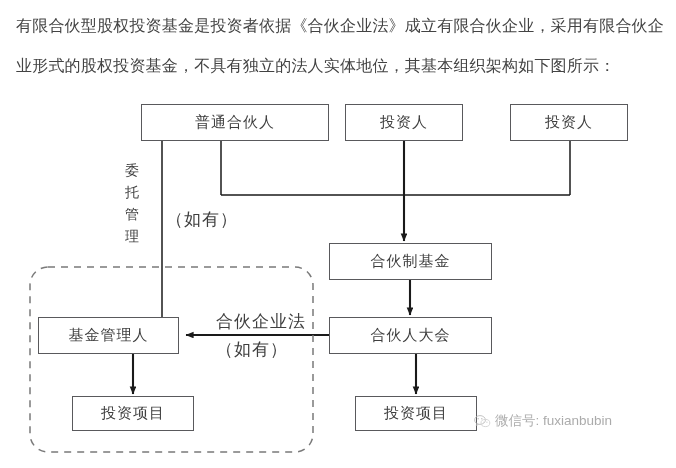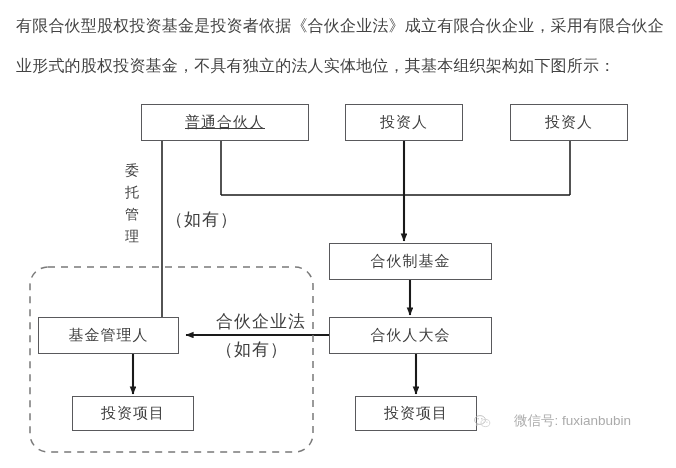--- a/index.html
+++ b/index.html
@@ -37,21 +37,21 @@
   }
   .vlabel{
     position:absolute;width:20px;font-size:14px;color:#3f3f3f;
     line-height:22px;text-align:center;
     font-family:"Liberation Serif","DejaVu Serif",serif;
   }
   .vlabel span{display:block;}
 
   
   .watermark{
-    position:absolute;display:flex;align-items:center;gap:23px;
+    position:absolute;display:flex;align-items:center;gap:4px;
     color:#9d9d9d;font-size:13.5px;
     font-family:"Liberation Sans","DejaVu Sans",sans-serif;
     opacity:.85;white-space:nowrap;
   }
 </style>
 </head>
 <body>
 
 <div id="page">
 
@@ -86,21 +86,21 @@
 
     <path d="M416,354 L416,394" stroke="#1a1a1a" stroke-width="2.1" fill="none" marker-end="url(#arrow)"></path>
 
     <path d="M329,335 L186,335" stroke="#1a1a1a" stroke-width="2" fill="none" marker-end="url(#arrowL)"></path>
 
     <path d="M133,354 L133,394" stroke="#1a1a1a" stroke-width="2.1" fill="none" marker-end="url(#arrow)"></path>
 
     <rect x="30" y="267" width="283" height="185" rx="18" ry="18" fill="none" stroke="#7a7a7a" stroke-width="1.5" stroke-dasharray="7 6"></rect>
   </svg>
 
-  <div class="node" style="left:141px;top:104px;width:168px;height:37px;text-decoration:underline;">
+  <div class="node" style="left:141px;top:104px;width:188px;height:37px;">
     <span>普通合伙人</span>
   </div>
 
   <div class="node" style="left:345px;top:104px;width:118px;height:37px;">
     <span>投资人</span>
   </div>
 
   <div class="node" style="left:510px;top:104px;width:118px;height:37px;">
     <span>投资人</span>
   </div>

